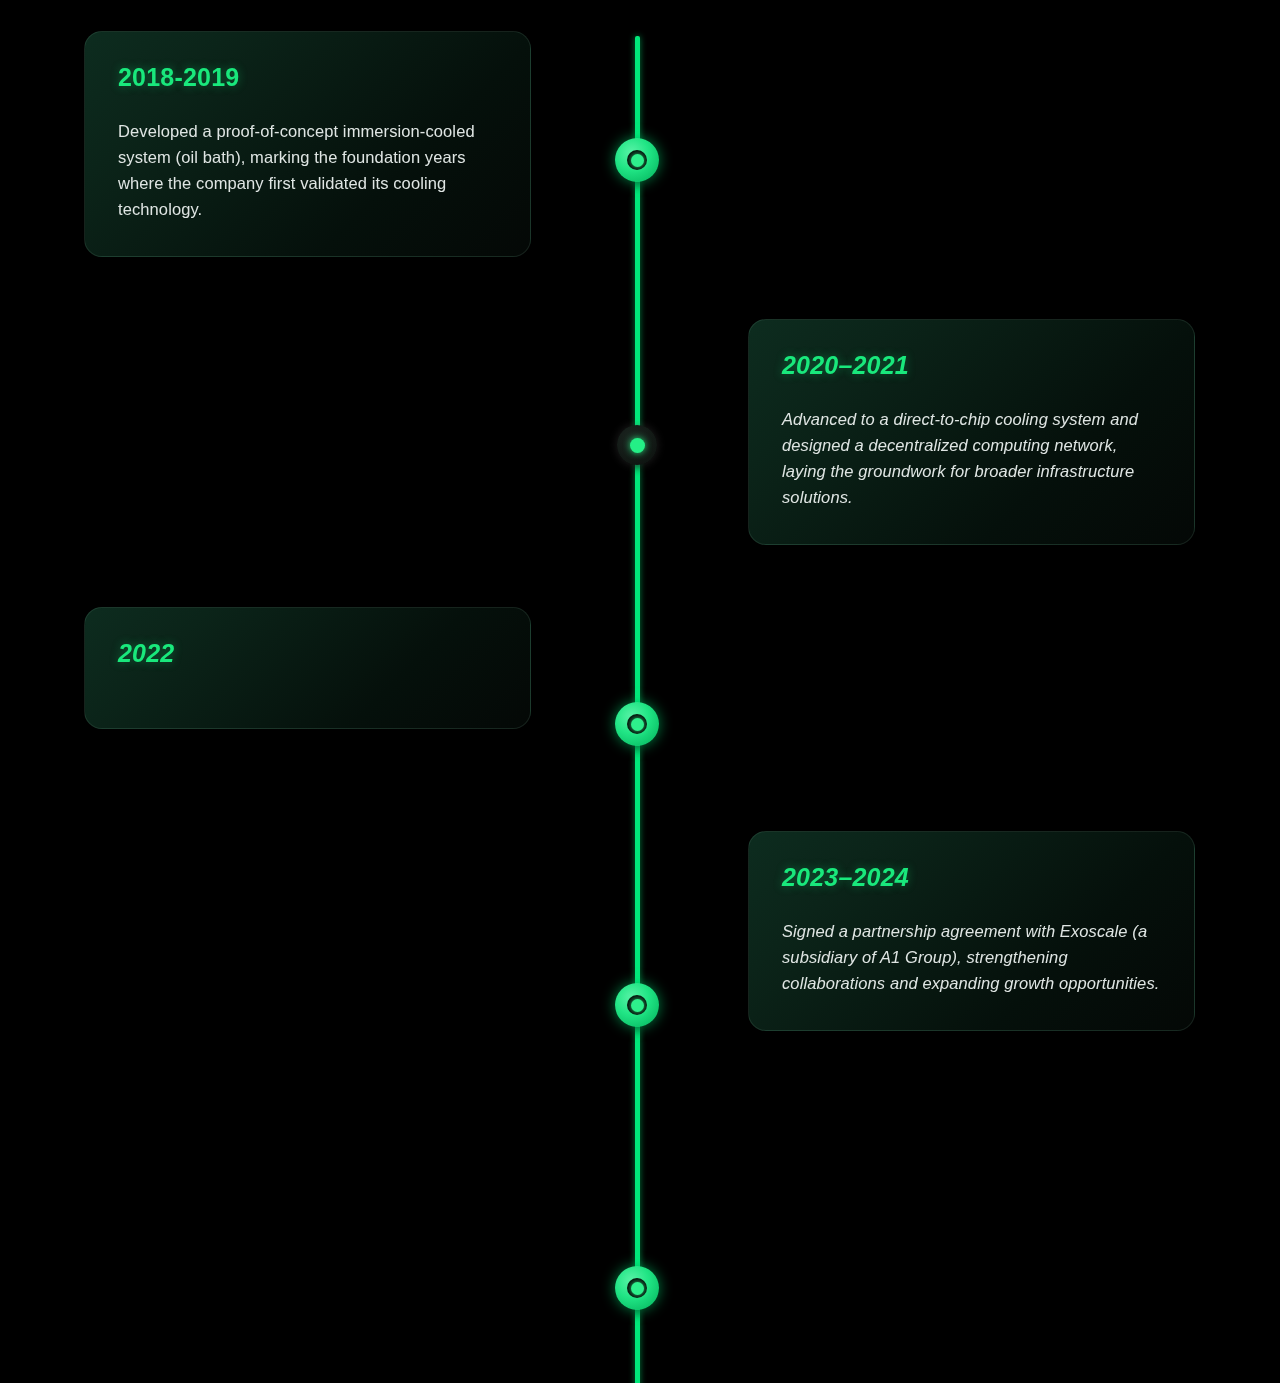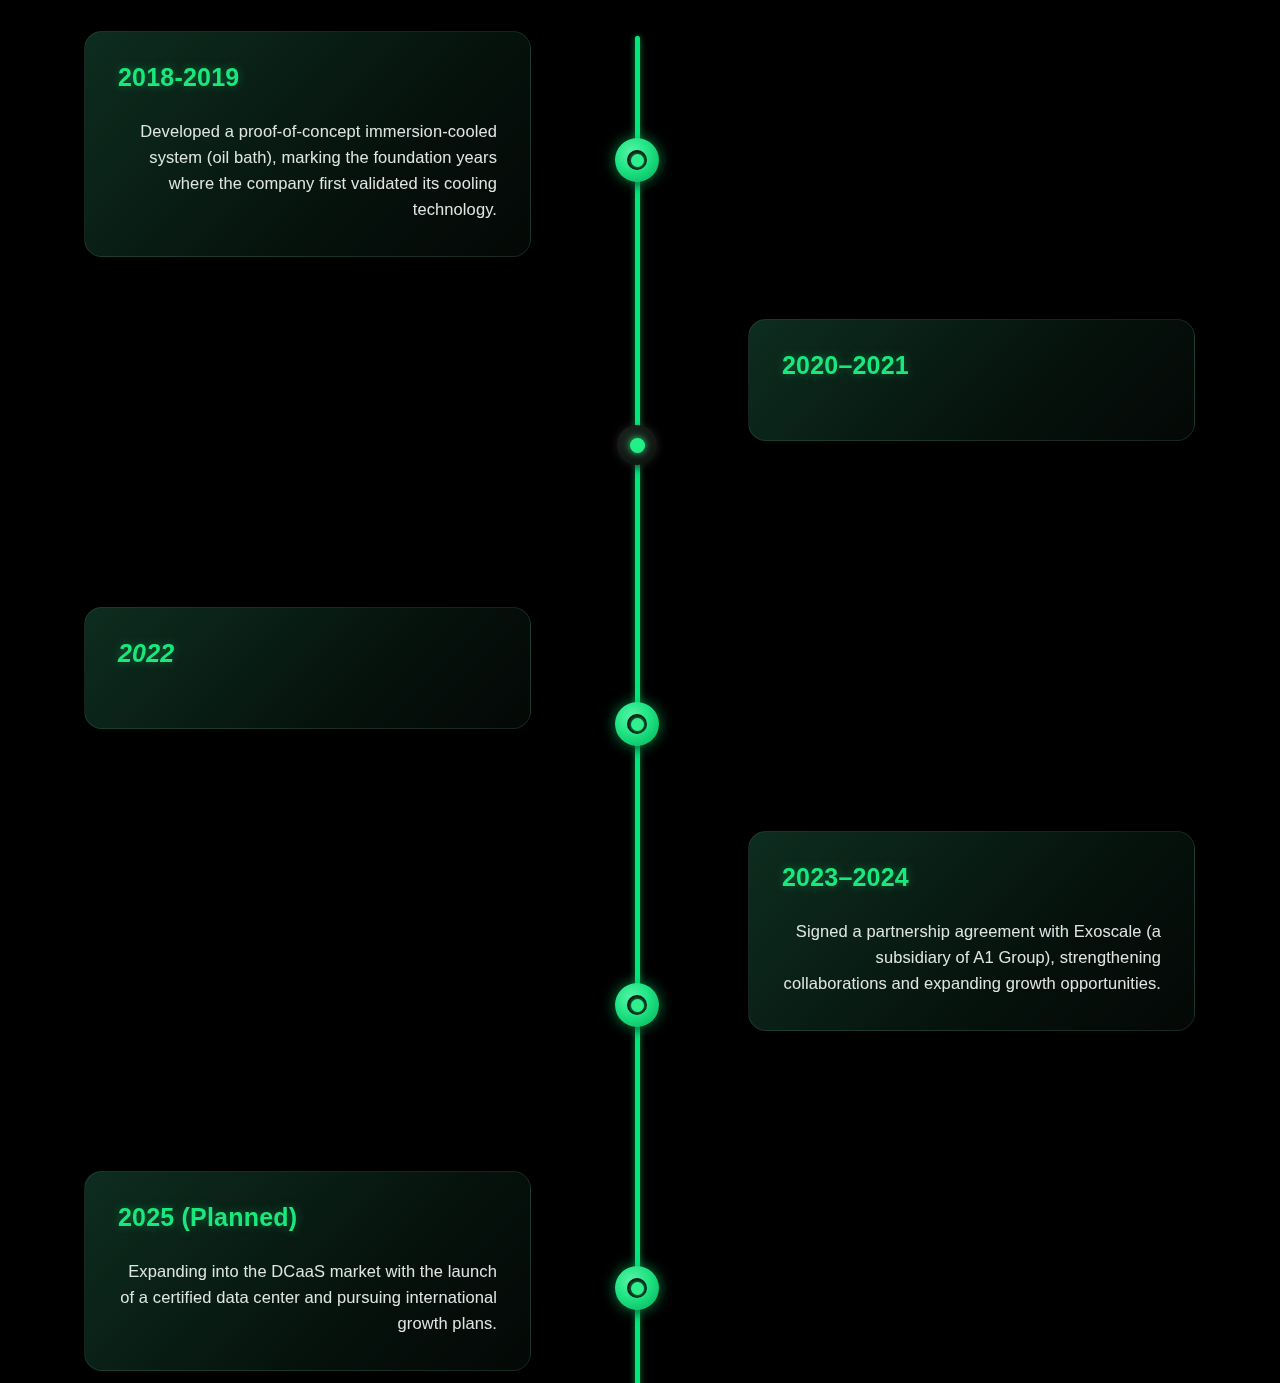--- a/index.html
+++ b/index.html
@@ -68,37 +68,36 @@
   .card {
     position:absolute;
     width:447px;
     border-radius:18px;
     padding:30px 33px 34px 33px;
     background:linear-gradient(135deg, #0d2c1f 0%, #0b2419 22%, #081a12 45%, #05100b 68%, #040806 100%);
     border:1px solid rgba(120,170,145,.16);
     box-shadow:0 6px 24px rgba(0,0,0,.55);
   }
   .card.left  { left:84px; }
-  .card.right { left:748px; }
+  .card.right { left:748px;font-style:italic; }
 
   .card-year {
     color:#19e87c;
     font-size:25px;
     font-weight:bold;
     letter-spacing:.2px;
     line-height:1.2;
     margin-bottom:26px;
     text-shadow:0 0 10px rgba(25,232,124,.35);
   }
   .card-text {
     color:#dfe5e3;
     font-size:16.5px;
     line-height:26px;
     letter-spacing:.1px;
-    text-align:right;
   }
 </style>
 </head>
 <body>
 
 <div class="timeline">
 
   <div class="spine"></div>
 
   <div class="marker big" style="top:124px;">
@@ -129,29 +128,26 @@
     </div>
   </div>
 
   <div class="card left" style="top:-5px;">
     <div class="card-year">2018-2019</div>
     <div class="card-text">Developed a proof-of-concept immersion-cooled system (oil bath), marking the foundation years where the company first validated its cooling technology.</div>
   </div>
 
   <div class="card right" style="top:283px;">
     <div class="card-year">2020–2021</div>
+    <div class="card-text">Advanced to a direct-to-chip cooling system and designed a decentralized computing network, laying the groundwork for broader infrastructure solutions.</div>
   </div>
 
   <div class="card left" style="top:571px;font-style:italic;">
     <div class="card-year">2022</div>
   </div>
 
   <div class="card right" style="top:795px;">
     <div class="card-year">2023–2024</div>
     <div class="card-text">Signed a partnership agreement with Exoscale (a subsidiary of A1 Group), strengthening collaborations and expanding growth opportunities.</div>
   </div>
 
-  <div class="card left" style="top:1135px;">
-    <div class="card-year">2025 (Planned)</div>
-    <div class="card-text">Expanding into the DCaaS market with the launch of a certified data center and pursuing international growth plans.</div>
-  </div>
 
 </div>
 
 </body></html>

